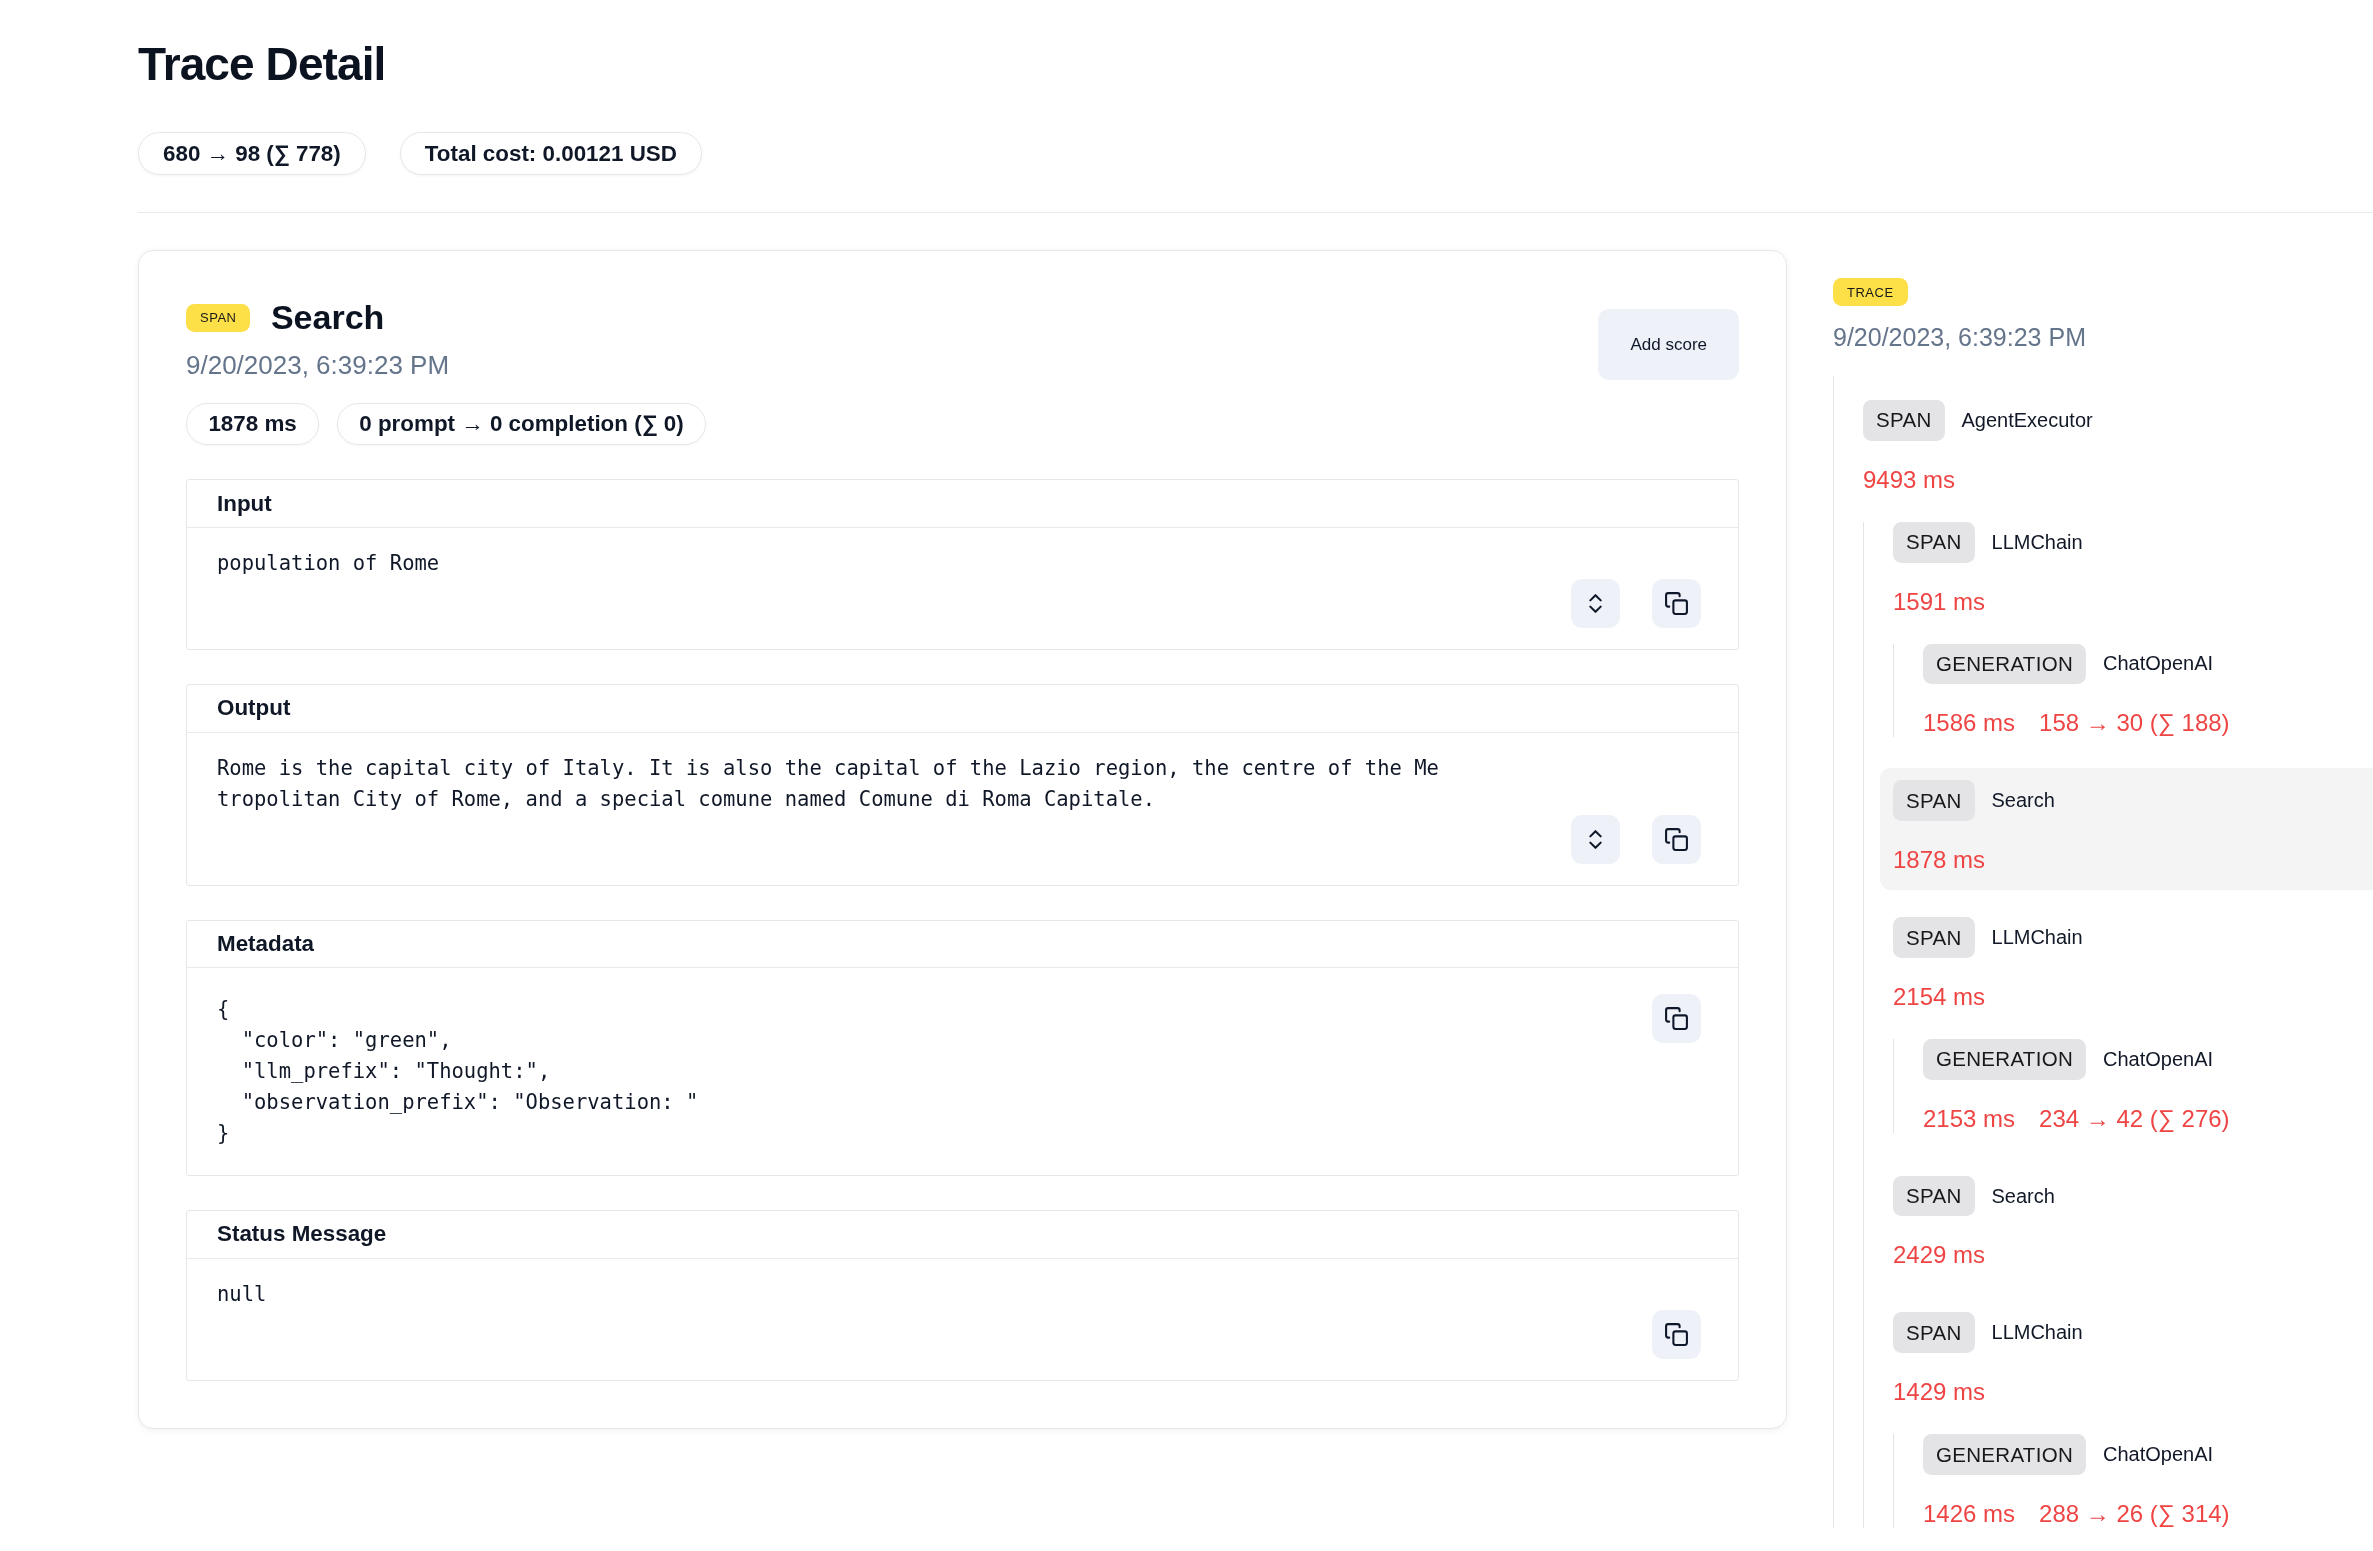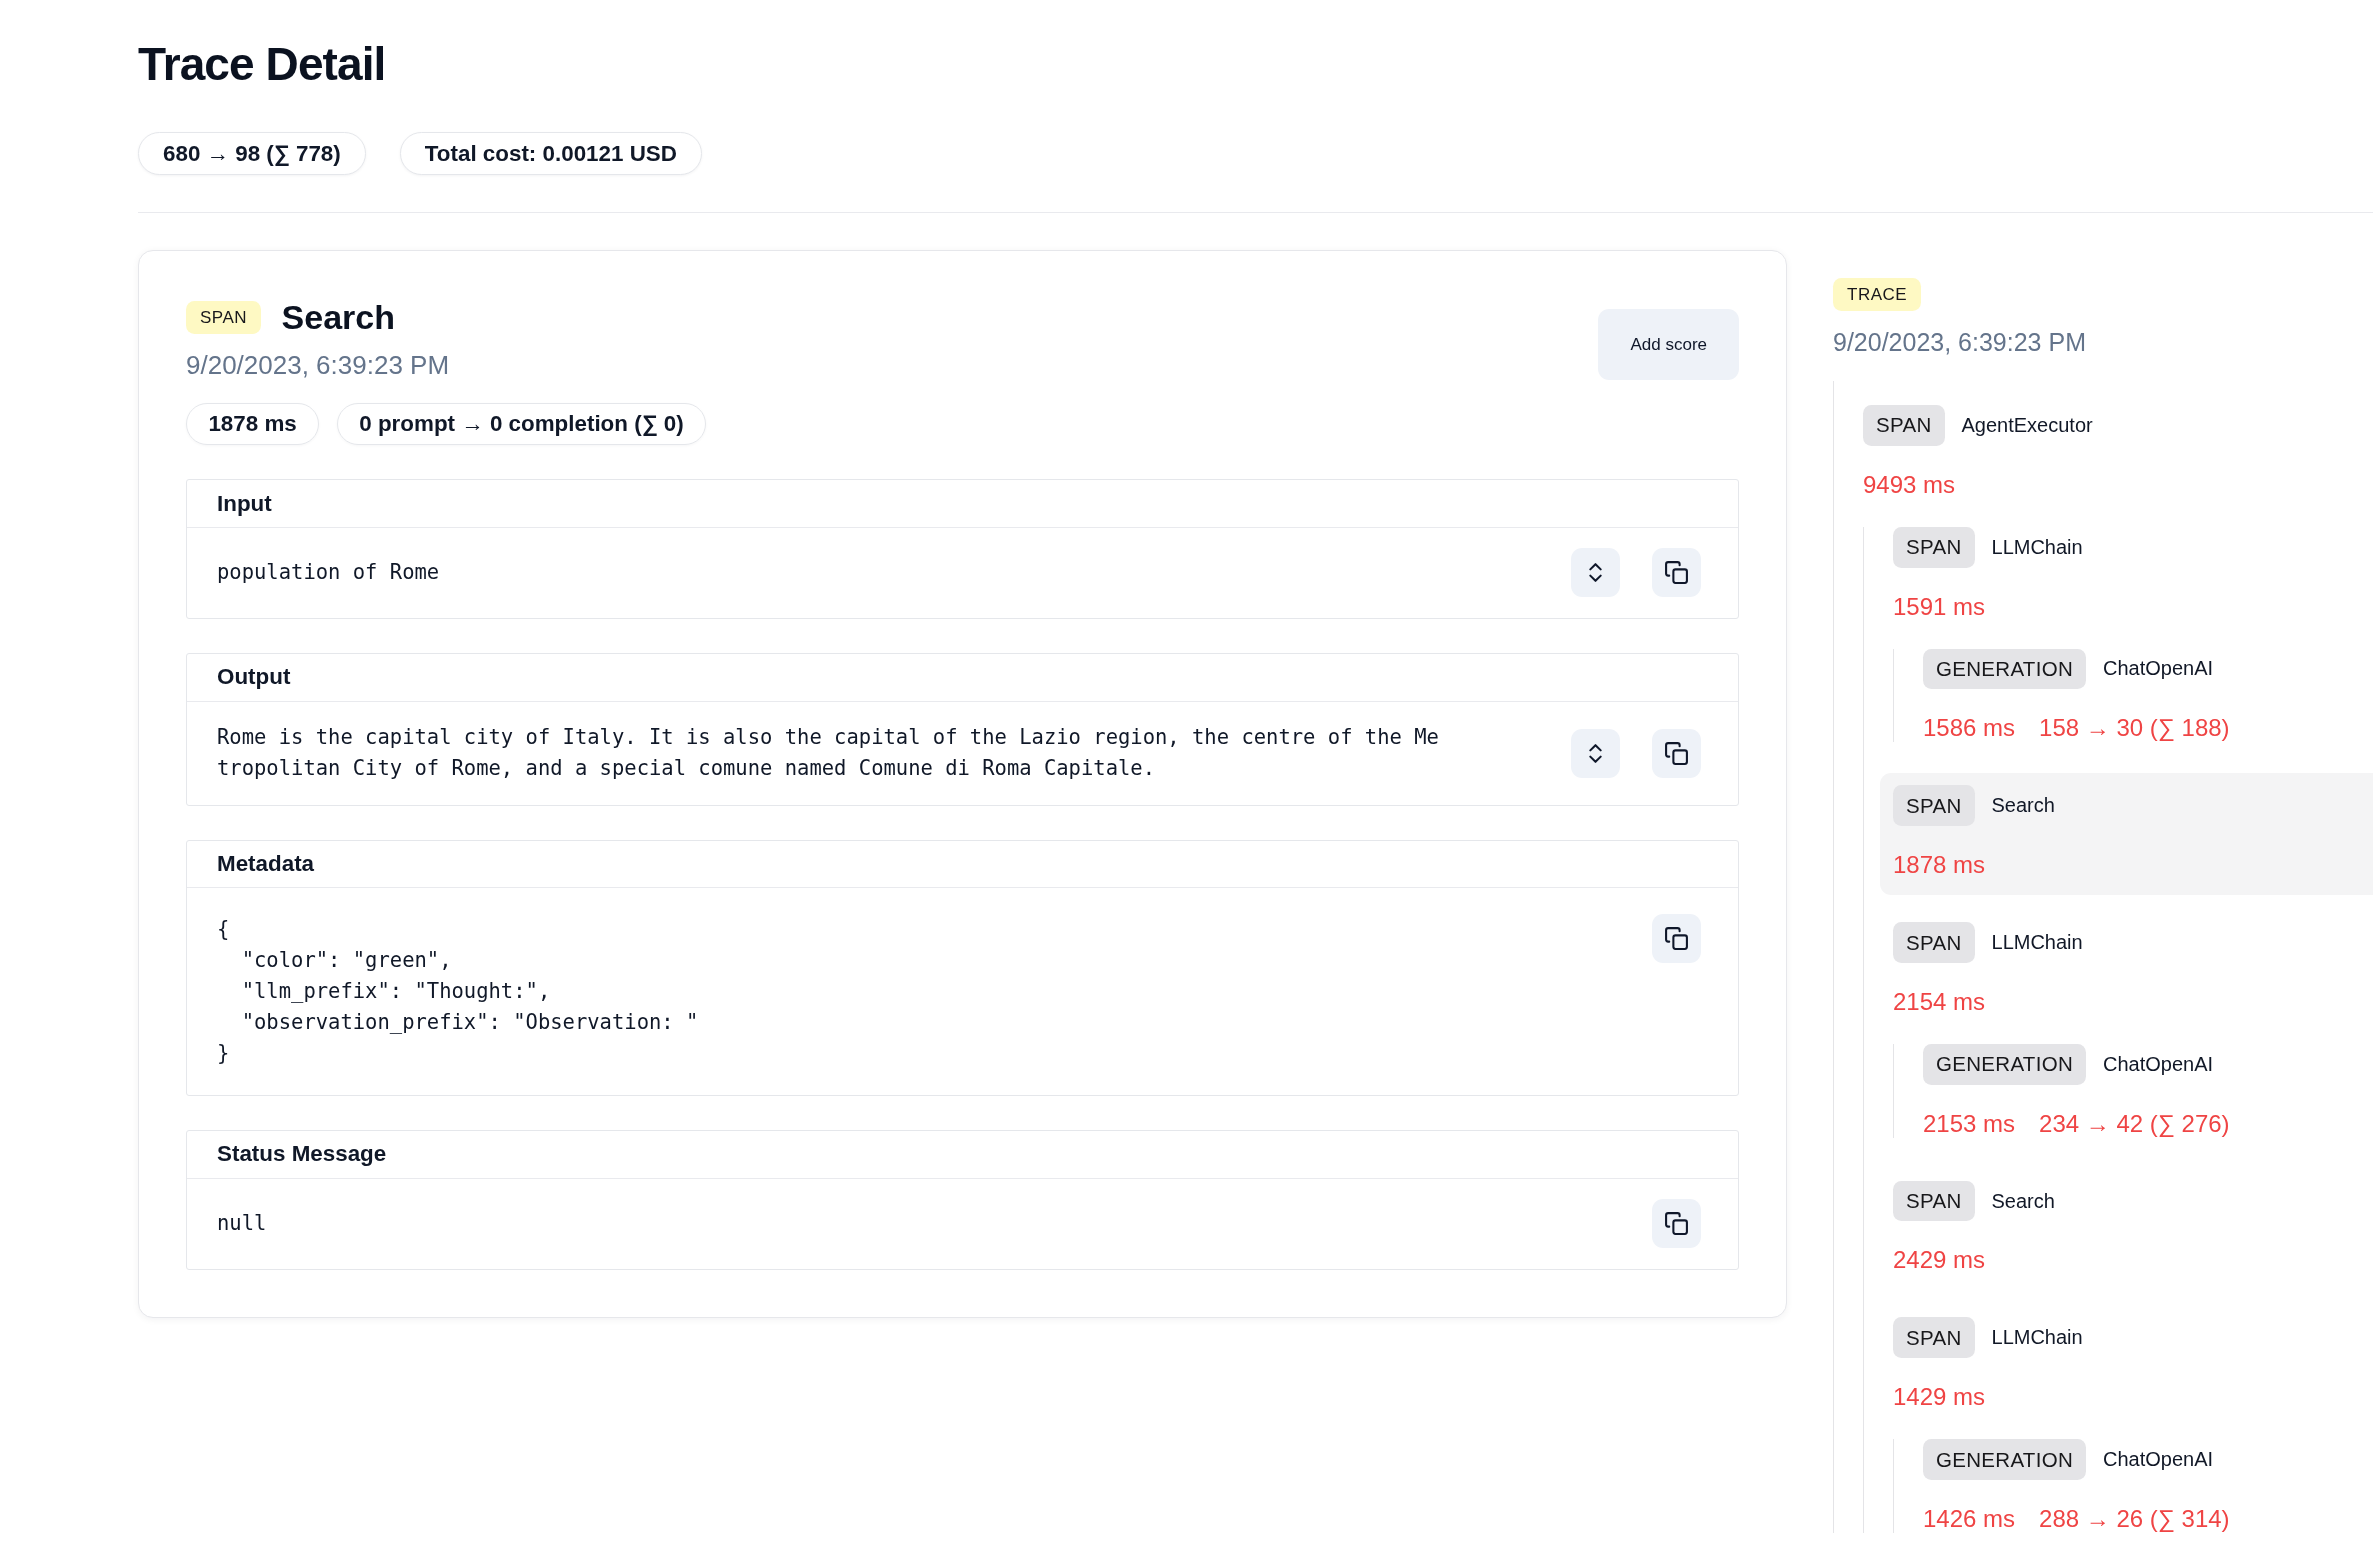--- a/index.html
+++ b/index.html
@@ -19,39 +19,39 @@
 
   
   .columns { display:flex; align-items:flex-start; }
 
   
   .obs-card { margin:37px 0 0 138px; width:1649px; background:#fff;
     border:1.9px solid #e6e7eb; border-radius:15px; padding:47px;
     box-shadow:0 1.9px 7.5px rgba(16,24,40,.05); }
   .obs-header { display:flex; justify-content:space-between; align-items:flex-start; }
   .obs-title-row { display:flex; align-items:center; gap:20.5px; }
-  .type-badge { display:inline-flex; align-items:center; background:#fef9c3; color:#18181b;
-    border-radius:8.4px; padding:6.5px 14px; font-size:17px; font-weight:500; letter-spacing:0.5px; }
+  .type-badge { display:inline-flex; align-items:center; background:#fde047; color:#18181b;
+    border-radius:8.4px; padding:6.5px 14px; font-size:13px; font-weight:500; letter-spacing:0.5px; }
   .obs-name { font-size:34px; font-weight:700; color:#0b1220; }
   .obs-time { margin-top:13px; font-size:26px; color:#64748b; }
   .obs-pills { display:flex; gap:17.7px; margin-top:22.4px; }
   .obs-pill { display:inline-flex; align-items:center; height:42px; padding:0 21.4px;
     border:1.9px solid #e5e7eb; border-radius:21.4px; font-size:22.4px; font-weight:700;
     color:#101828; box-shadow:0 0.9px 2.8px rgba(16,24,40,.04); white-space:nowrap; }
   .add-score-btn { margin-top:11.2px; height:71px; padding:0 32px; border:none; cursor:pointer;
     background:#eef2f8; border-radius:11.2px; font-size:17px; font-weight:500; color:#0f172a;
     font-family:inherit; }
 
   
   .section { border:1.9px solid #e5e7eb; border-radius:3px; margin-top:34px; }
   .section:first-of-type { margin-top:45px; }
   .section-header { padding:10.3px 30px; font-size:22.4px; font-weight:600; color:#101828;
     border-bottom:1.9px solid #e9eaee; }
   .section-body { display:flex; padding:20.5px 37px 20.5px 30px; min-height:84px; }
-  .section-body.center { align-items:center; }
+  .section-body.center { align-items:flex-start;flex-direction:column; }
   .section-body.top { align-items:flex-start; }
   .mono { font-family:"DejaVu Sans Mono","Liberation Mono",monospace; font-size:20.5px;
     line-height:31px; color:#101828; flex:1; }
   .mono.wrap99 { max-width:calc(99ch + 3.7px); word-break:break-all; white-space:pre-wrap; }
   .mono.pre { white-space:pre; }
   .body-actions { display:flex; gap:32px; margin-left:auto; }
   .icon-btn { width:49px; height:49px; border:none; border-radius:11.2px; background:#eef2f8;
     display:flex; align-items:center; justify-content:center; cursor:pointer; flex:0 0 auto; }
   .icon-btn svg { width:25px; height:25px; stroke:#0f172a; stroke-width:2; fill:none;
     stroke-linecap:round; stroke-linejoin:round; }

